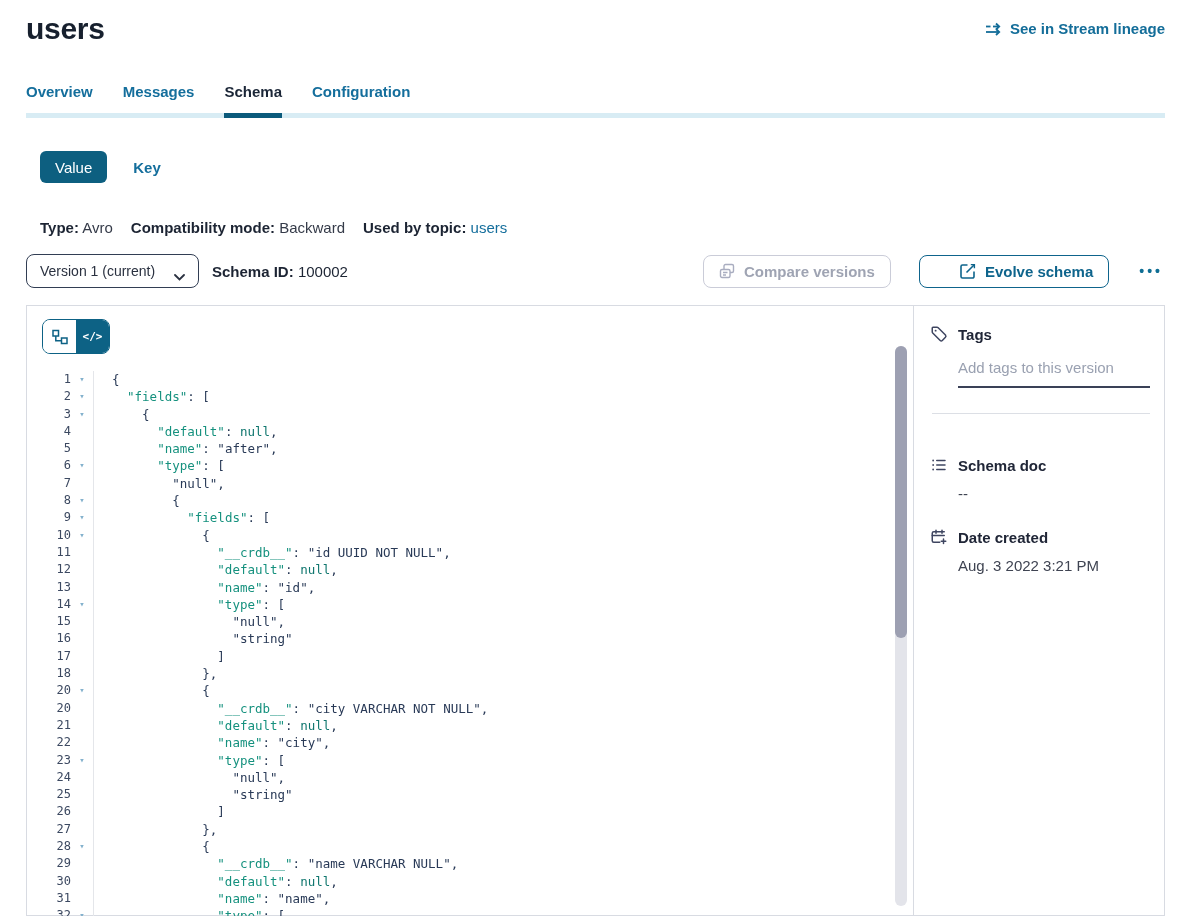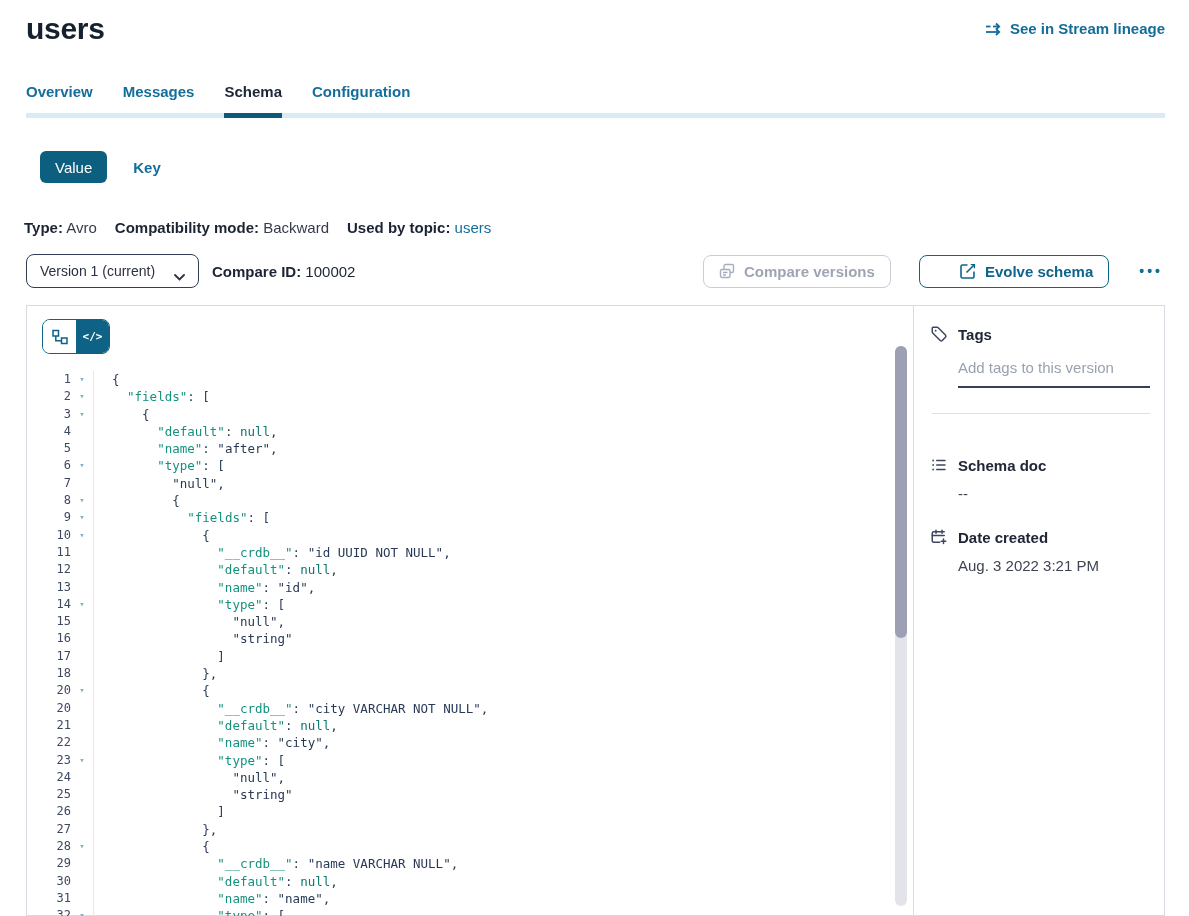--- a/index.html
+++ b/index.html
@@ -23,21 +23,21 @@
   .tab.active { color:#1b2637; border-bottom-color:#0b5a7b; }
 
   
   .vk-row { display:flex; align-items:center; gap:26px; margin:33px 0 0 40px; }
   .vk-active { background:#0d5f80; color:#fff; font-size:15px; font-weight:500;
     height:32px; padding:0 15px; border:none; border-radius:6px; display:flex;
     align-items:center; cursor:pointer; }
   .vk-link { color:#146e9c; font-size:15px; font-weight:600; cursor:pointer; }
 
   
-  .meta-row { display:flex; gap:18px; margin:36px 0 0 24px; font-size:15px; }
+  .meta-row { display:flex; gap:18px; margin:36px 0 0 40px; font-size:15px; }
   .meta-item b { font-weight:700; color:#1c2433; }
   .meta-item .val { color:#353b49; }
   .meta-item .val.link { color:#146e9c; cursor:pointer; }
 
   
   .version-row { display:flex; align-items:center; margin:18px 24px 0 26px; }
   .version-select { width:173px; height:34px; border:1px solid #323e54; border-radius:8px;
     display:flex; align-items:center; justify-content:space-between; padding:0 13px;
     font-size:14px; color:#2a3140; cursor:pointer; background:#fff; }
   .schemaid { margin-left:13px; font-size:15px; }
@@ -135,21 +135,21 @@
   <div class="version-row">
     <div class="version-select">
       <span>Version 1 (current)</span>
       <span class="sb-icon" style="width:11px;height:7px;flex:0 0 11px;">
         <svg width="11" height="7" viewBox="0 0 11 7" fill="none" stroke="#2a3140" stroke-width="1.8" stroke-linecap="round">
           <path d="M1 1l4.5 4.5L10 1"></path>
         </svg>
       </span>
     </div>
     <div class="schemaid">
-      <b>Compare ID:</b>
+      <b>Schema ID:</b>
       <span>100002</span>
     </div>
     <div class="btns">
       <button class="btn disabled">
         <span class="sb-icon" style="width:16px;height:16px;flex:0 0 16px;">
           <svg width="16" height="16" viewBox="0 0 16 16" fill="none" stroke="#a9adc0" stroke-width="1.4">
             <rect x="5" y="1.5" width="9.5" height="8" rx="1.5"></rect>
             <rect x="1.5" y="6.5" width="9.5" height="8" rx="1.5" fill="#fff"></rect>
             <path d="M4 9.5h4.5M4 12h3"></path>
           </svg>

